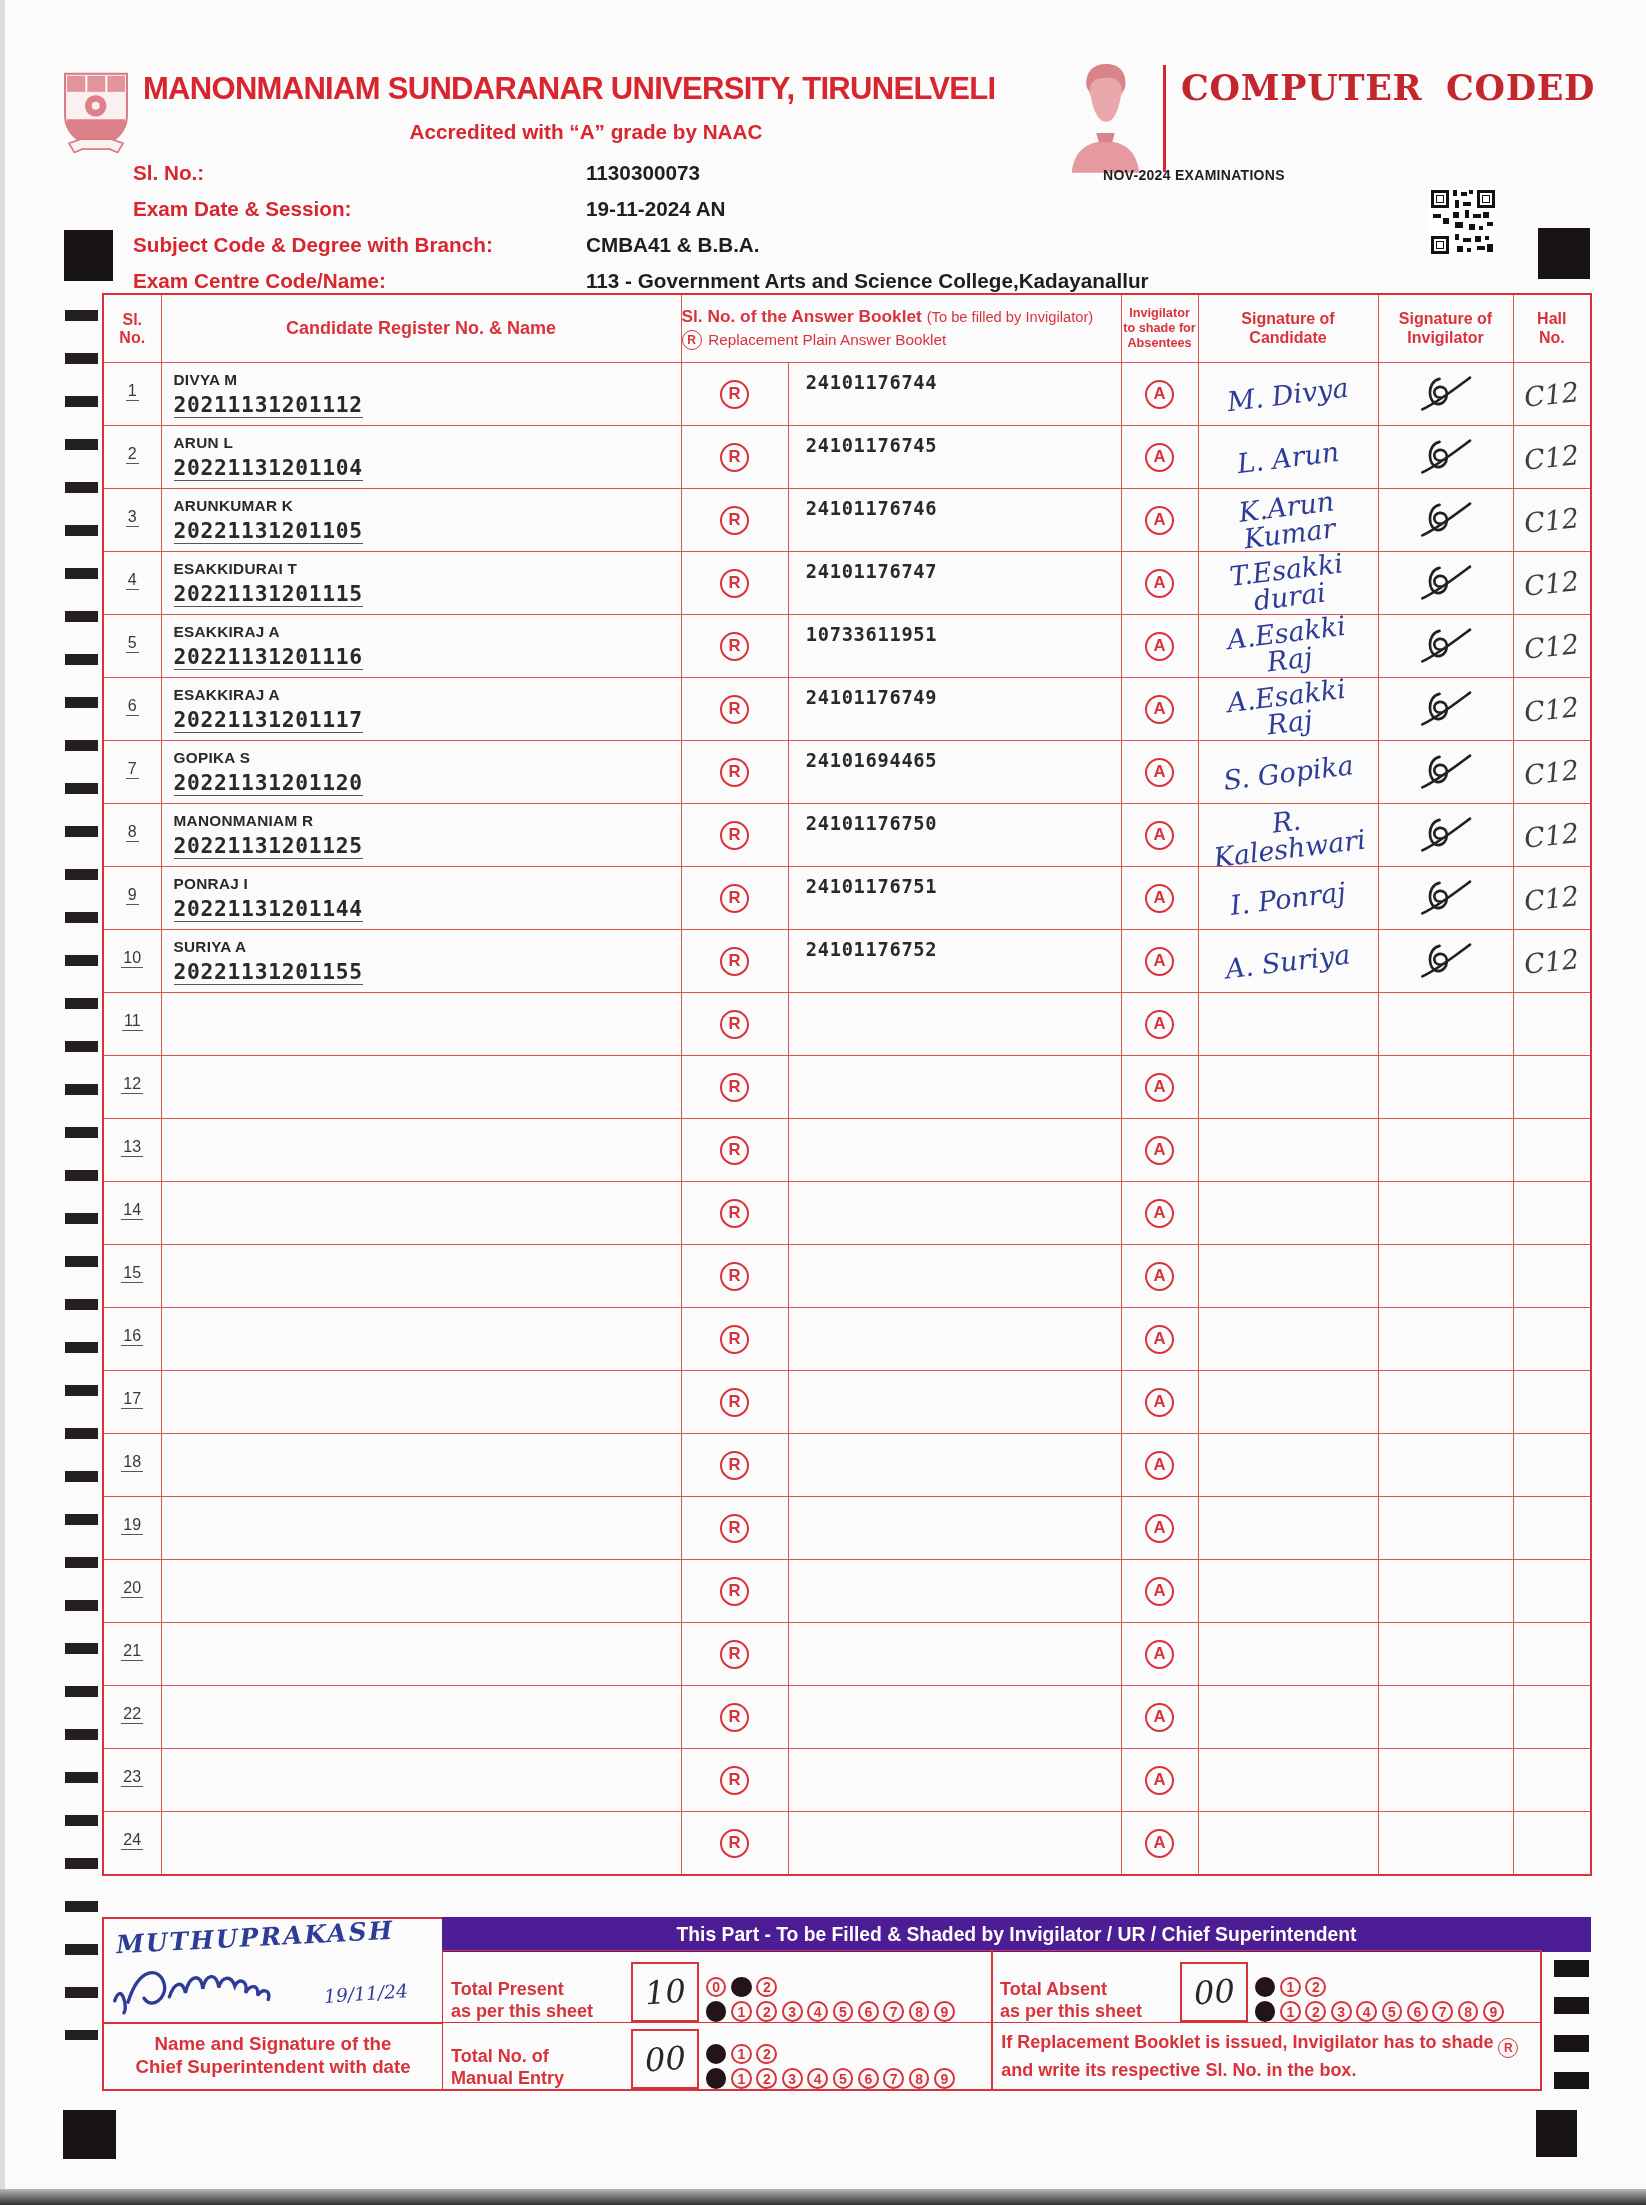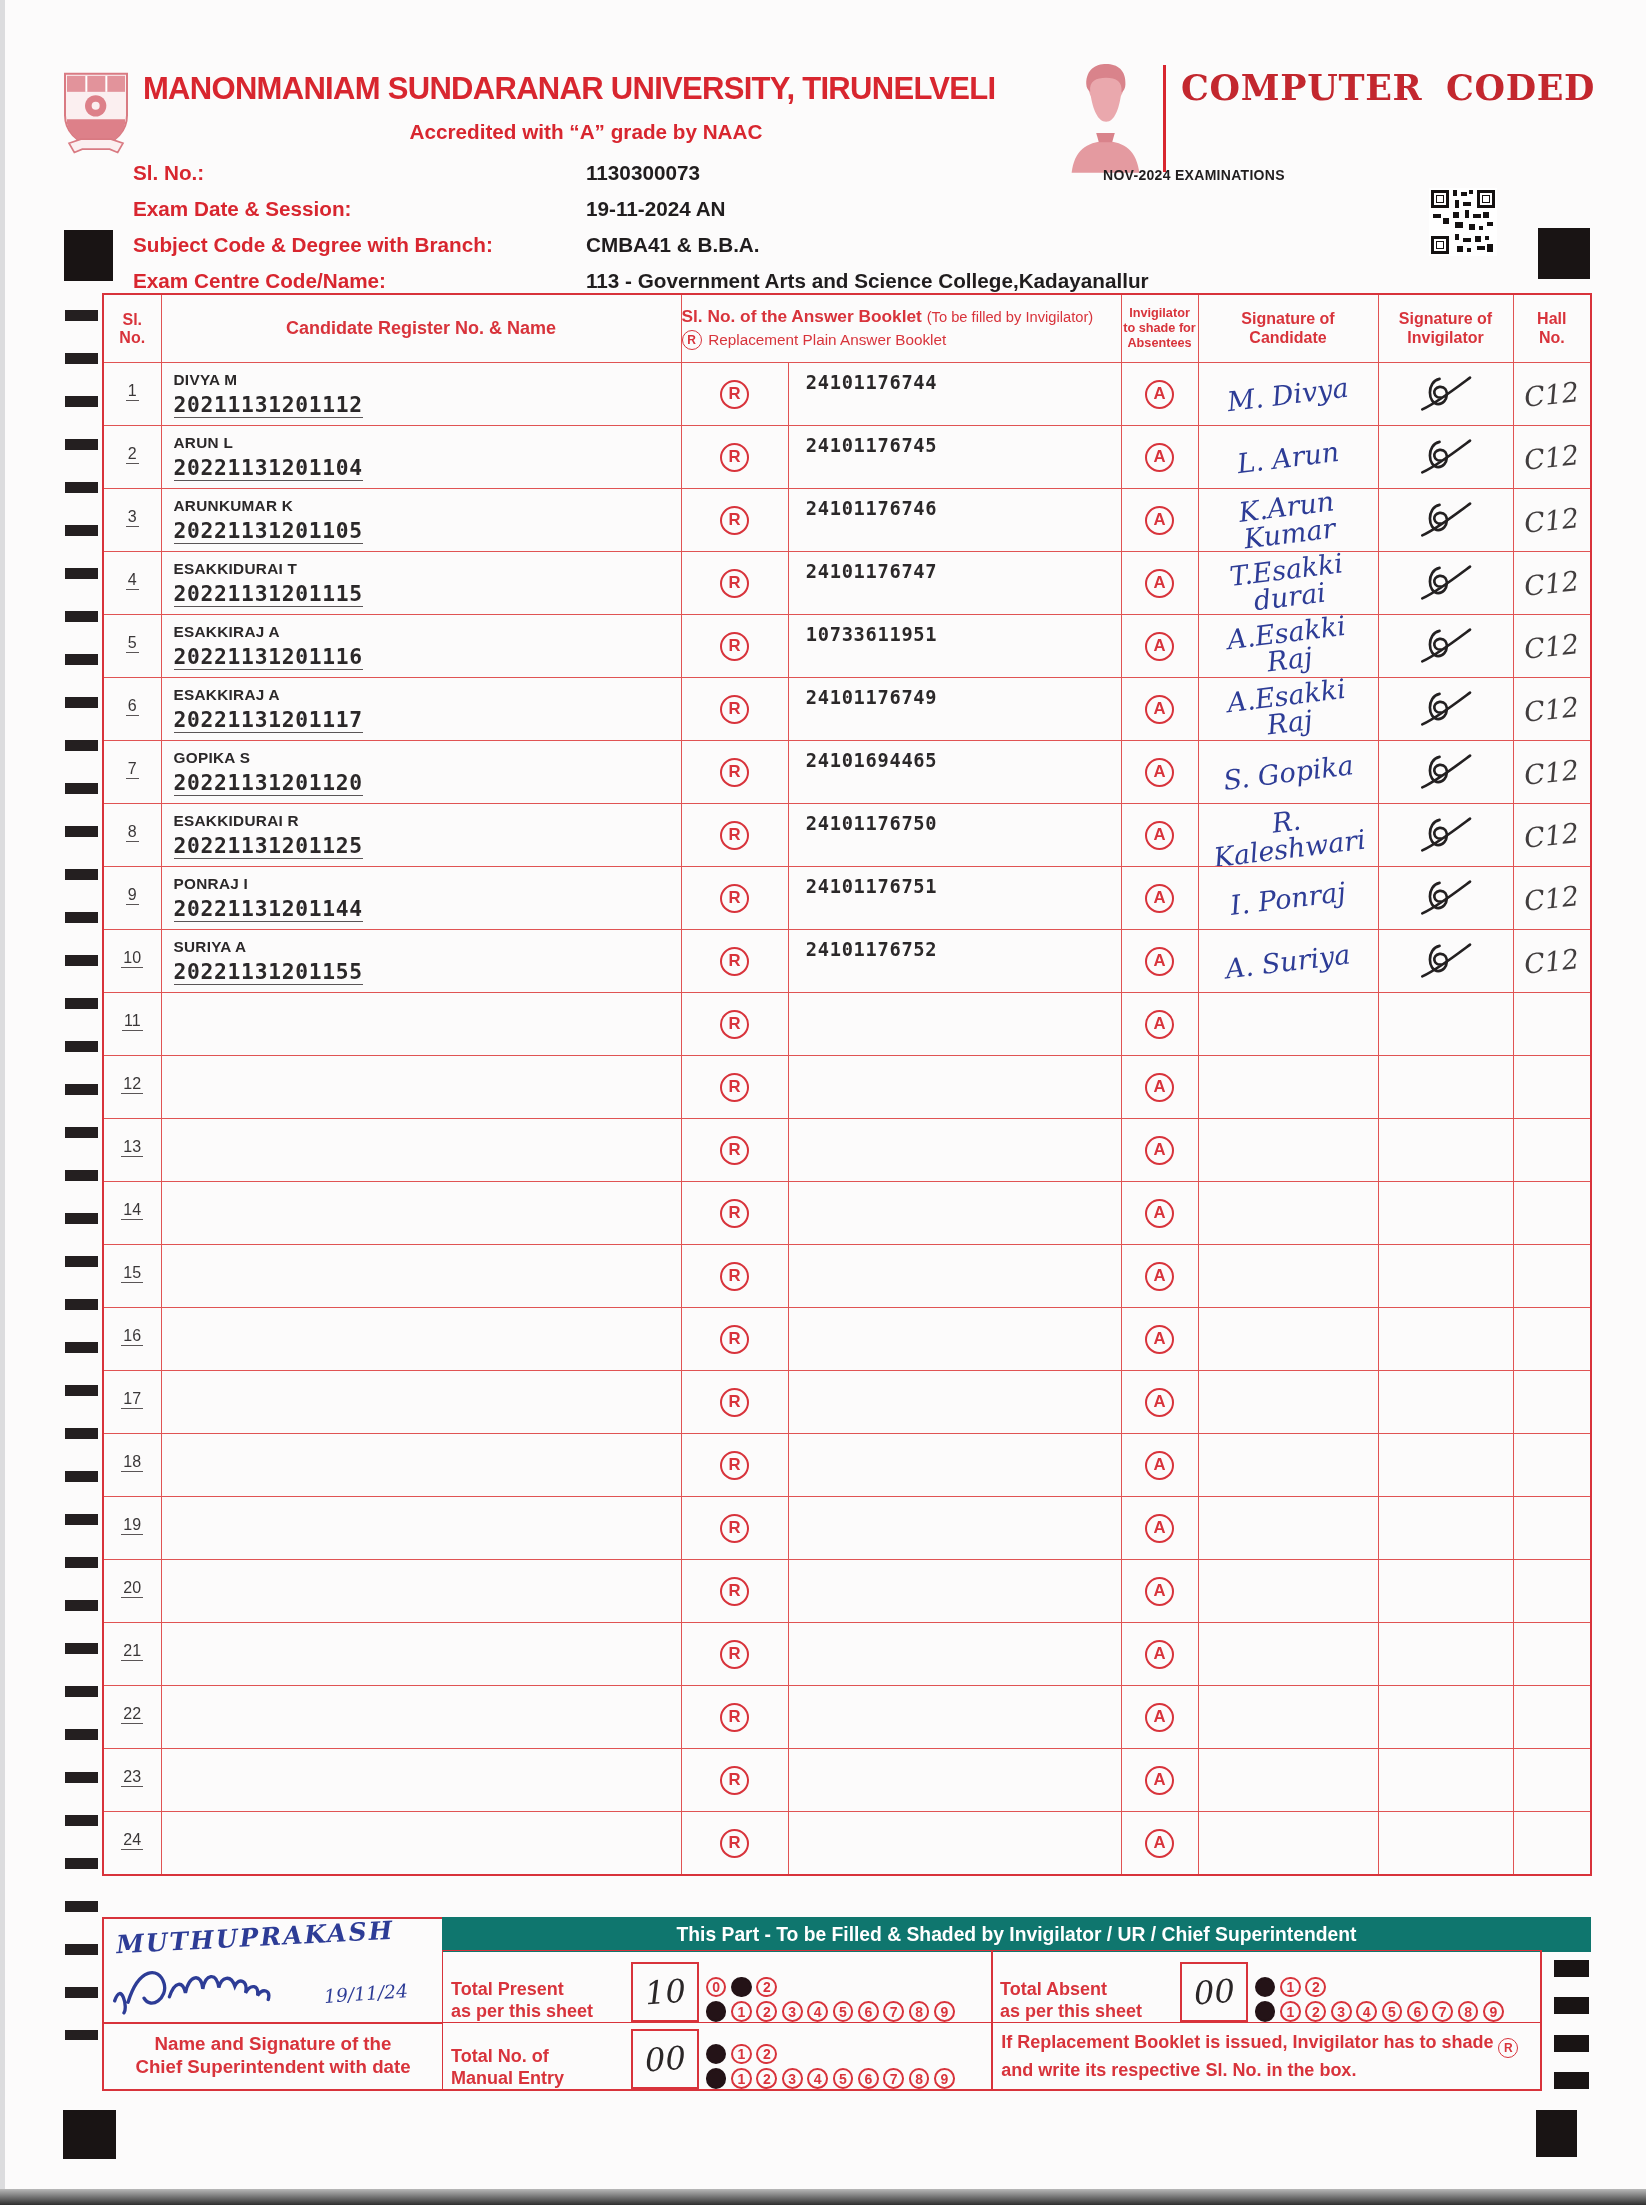--- a/index.html
+++ b/index.html
@@ -72,21 +72,21 @@
   .hall-hw{display:inline-block;font-family:"DejaVu Serif",serif;font-style:italic;
     color:#413d3e;font-size:27px;transform:rotate(-6deg);}
 
   
   .footer{left:102px;top:1917px;width:1488px;height:175px;}
   .fcell{position:absolute;box-sizing:border-box;border:1.3px solid var(--red);}
   .sig-cell{left:0;top:0;width:341px;height:107px;border-width:2px 1.3px 1.3px 2px;}
   .chief-label{left:0;top:105px;width:341px;height:69px;border-width:1.3px 1.3px 2px 2px;
     display:flex;align-items:center;justify-content:center;text-align:center;
     color:var(--red);font-size:18.7px;font-weight:bold;line-height:22.7px;white-space:pre-line;}
-  .band{left:340px;top:0;width:1149px;height:35px;background:#0f766e;color:#fff;
+  .band{left:340px;top:0;width:1149px;height:35px;background:#4c1d95;color:#fff;
     display:flex;align-items:center;justify-content:center;font-size:19.3px;font-weight:bold;
     border:none;}
   .present-cell{left:340px;top:33px;width:551px;height:73px;border-width:1.3px;}
   .absent-cell{left:889px;top:33px;width:551px;height:73px;border-width:1.3px 2px 1.3px 1.3px;}
   .manual-cell{left:340px;top:105px;width:551px;height:69px;border-width:1.3px 1.3px 2px 1.3px;}
   .note-cell{left:889px;top:105px;width:551px;height:69px;border-width:1.3px 2px 2px 1.3px;
     color:var(--red);font-size:18px;font-weight:bold;line-height:25px;padding:6.7px 9.3px;}
   .tot-flex{display:flex;align-items:flex-end;height:100%;padding-left:8px;box-sizing:border-box;}
   .tot-label{width:180px;color:var(--red);font-size:18px;font-weight:bold;line-height:22px;
     white-space:pre-line;}
@@ -358,21 +358,21 @@
       <td class="td-sigi">
         <svg width="57" height="43" viewBox="0 0 86 64">
           <path d="M34 10 C14 14 16 48 32 48 C48 48 50 20 34 22 C22 24 24 40 38 38 M8 56 C30 46 56 26 80 8" stroke="#232021" stroke-width="4" fill="none" stroke-linecap="round"></path>
         </svg>
       </td>
       <td class="td-hall"><span class="hall-hw">C12</span></td>
     </tr>
         <tr>
       <td class="td-sl"><span class="num-u">8</span></td>
       <td>
-        <div class="cand-name">ESAKKIDURAI R</div>
+        <div class="cand-name">MANONMANIAM R</div>
         <span class="cand-reg">20221131201125</span>
       </td>
       <td class="td-r"><span class="circ">R</span></td>
       <td><span class="booklet-no">24101176750</span></td>
       <td class="td-a"><span class="circ">A</span></td>
       <td class="td-sigc"><span class="sig-blue">R. Kaleshwari</span></td>
       <td class="td-sigi">
         <svg width="57" height="43" viewBox="0 0 86 64">
           <path d="M34 10 C14 14 16 48 32 48 C48 48 50 20 34 22 C22 24 24 40 38 38 M8 56 C30 46 56 26 80 8" stroke="#232021" stroke-width="4" fill="none" stroke-linecap="round"></path>
         </svg>

